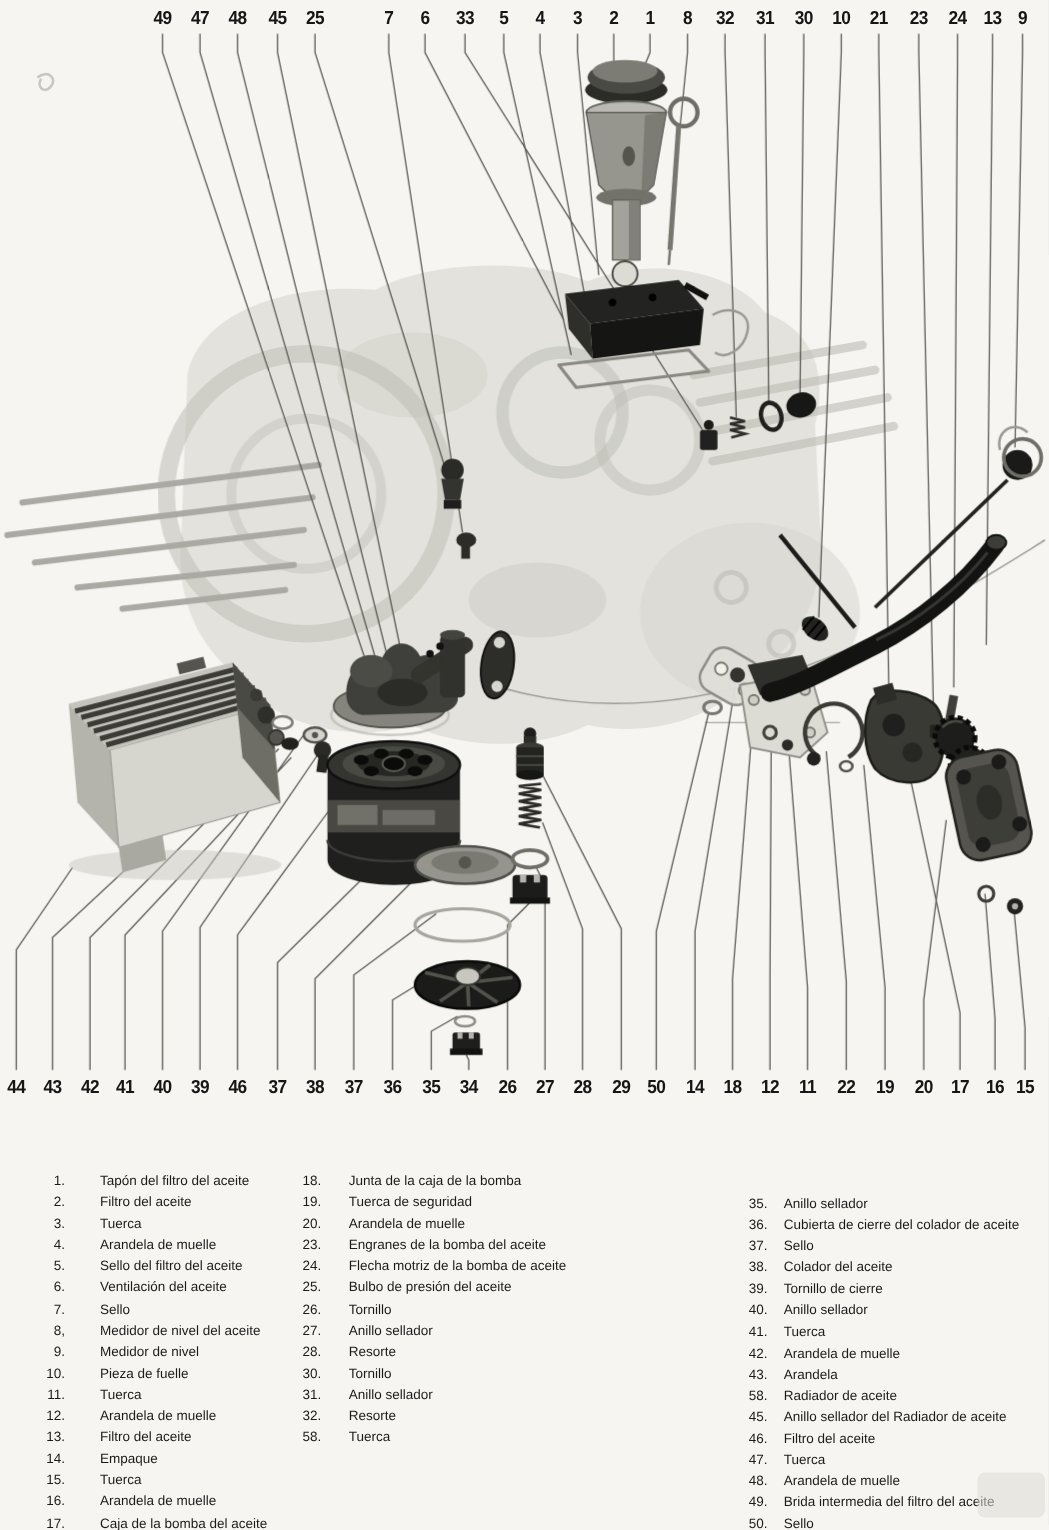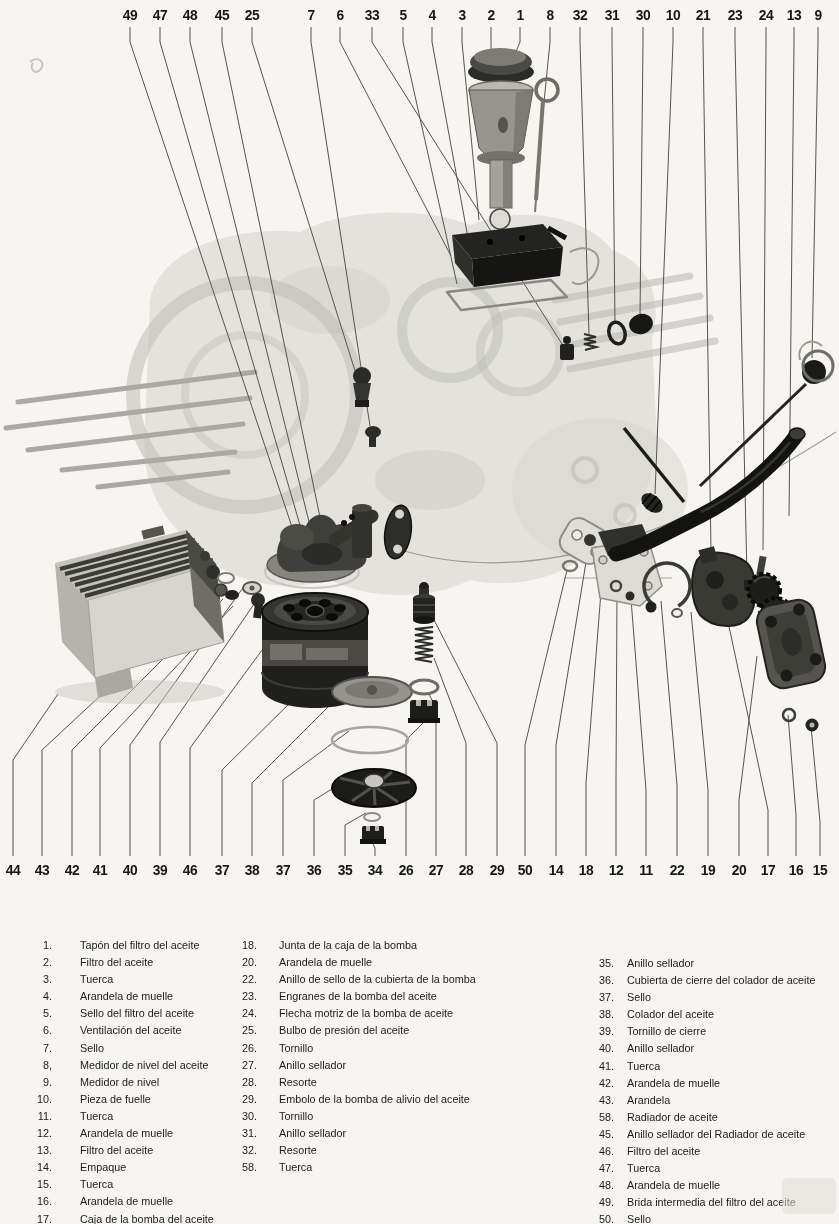--- a/index.html
+++ b/index.html
@@ -464,28 +464,28 @@
         <span class="pnum">17.</span>
         <span class="plabel">Caja de la bomba del aceite</span>
       </div>
     </div>
   <div id="col2" class="col" style="left:233px;top:937px;">
       <div class="prow">
         <span class="pnum">18.</span>
         <span class="plabel">Junta de la caja de la bomba</span>
       </div>
       <div class="prow">
+        <span class="pnum">19.</span>
+        <span class="plabel">Tuerca de seguridad</span>
+      </div>
+      <div class="prow">
         <span class="pnum">20.</span>
         <span class="plabel">Arandela de muelle</span>
       </div>
       <div class="prow">
-        <span class="pnum">22.</span>
-        <span class="plabel">Anillo de sello de la cubierta de la bomba</span>
-      </div>
-      <div class="prow">
         <span class="pnum">23.</span>
         <span class="plabel">Engranes de la bomba del aceite</span>
       </div>
       <div class="prow">
         <span class="pnum">24.</span>
         <span class="plabel">Flecha motriz de la bomba de aceite</span>
       </div>
       <div class="prow">
         <span class="pnum">25.</span>
         <span class="plabel">Bulbo de presión del aceite</span>
@@ -496,24 +496,20 @@
       </div>
       <div class="prow">
         <span class="pnum">27.</span>
         <span class="plabel">Anillo sellador</span>
       </div>
       <div class="prow">
         <span class="pnum">28.</span>
         <span class="plabel">Resorte</span>
       </div>
       <div class="prow">
-        <span class="pnum">29.</span>
-        <span class="plabel">Embolo de la bomba de alivio del aceite</span>
-      </div>
-      <div class="prow">
         <span class="pnum">30.</span>
         <span class="plabel">Tornillo</span>
       </div>
       <div class="prow">
         <span class="pnum">31.</span>
         <span class="plabel">Anillo sellador</span>
       </div>
       <div class="prow">
         <span class="pnum">32.</span>
         <span class="plabel">Resorte</span>

